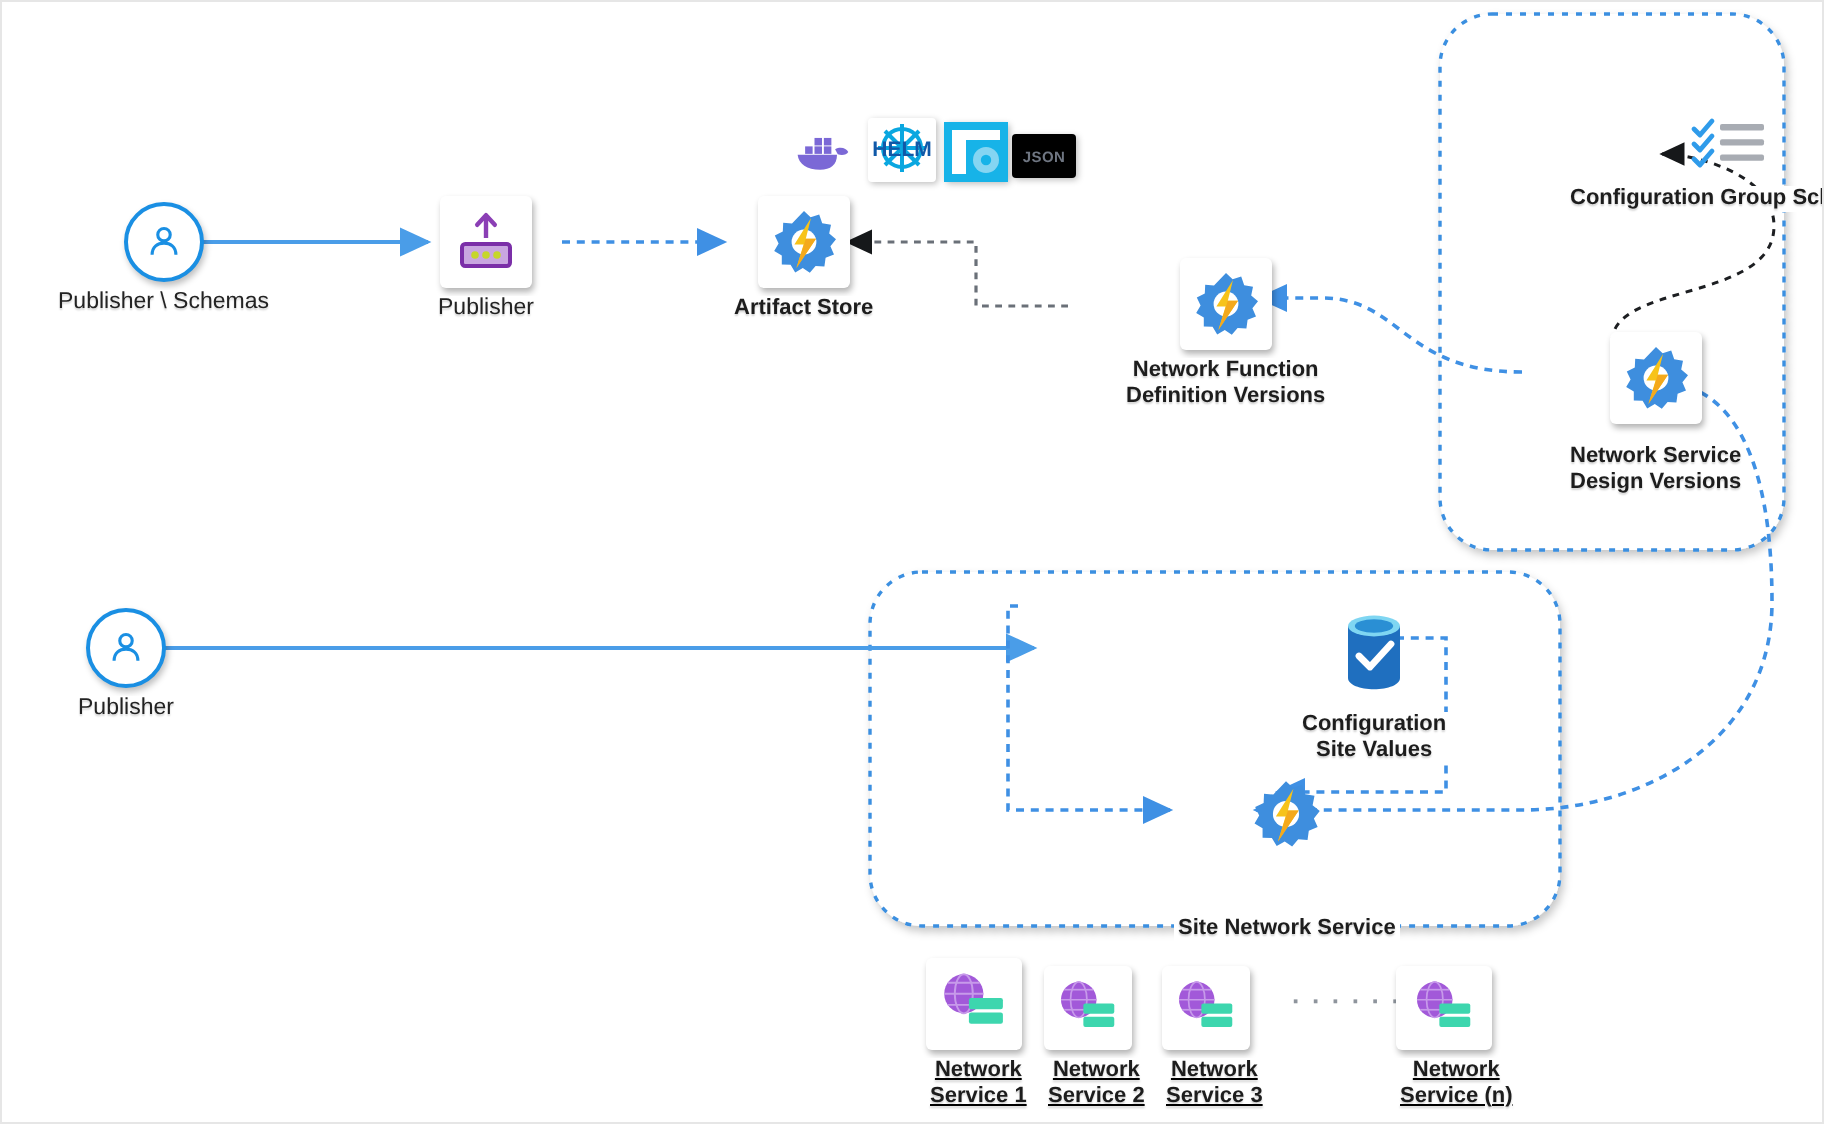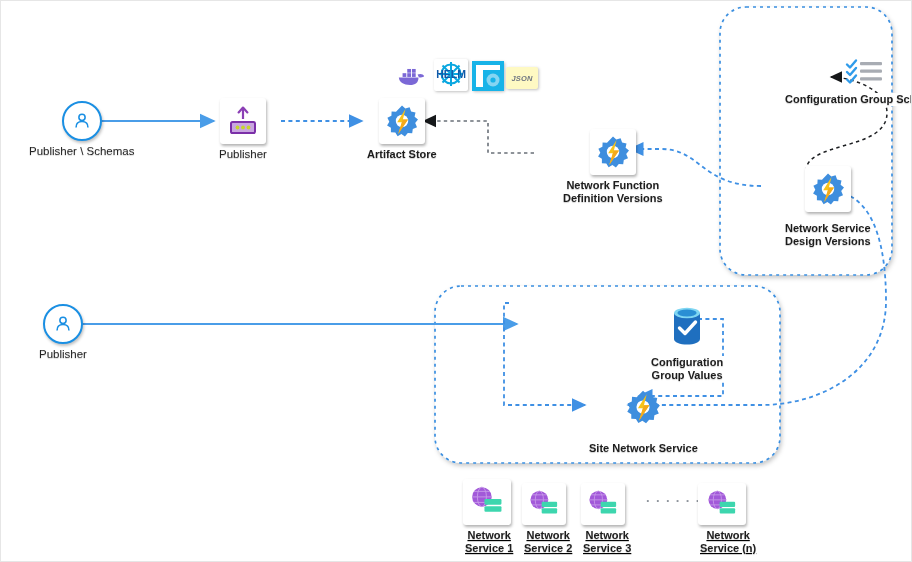--- a/index.html
+++ b/index.html
@@ -153,21 +153,21 @@
       <svg width="32" height="30" viewBox="0 0 32 30" aria-hidden="true">
         <rect x="0" y="0" width="32" height="30" fill="#17b3e8"></rect>
         <path d="M4,4 L28,4 L28,9 L11,9 L11,26 L4,26 Z" fill="#ffffff"></path>
         <circle cx="21" cy="19" r="6.5" fill="#8fd8f2" opacity="0.92"></circle>
         <circle cx="21" cy="19" r="2.6" fill="#17b3e8"></circle>
       </svg>
     </div>
   </div>
 
   <div class="node" style="left:505px;top:66px;">
-    <div class="smalltile" style="width:32px;height:22px;background:#fef9c3;font-style:italic;">
+    <div class="smalltile" style="width:32px;height:22px;background:#000000;">
       <span style="font-size:7.5px;font-weight:bold;color:#6f7682;letter-spacing:.2px;">JSON</span>
     </div>
   </div>
 
   <div class="node" style="left:560px;top:128px;">
     <div class="tile">
       <svg width="36" height="36" viewBox="0 0 36 36" aria-hidden="true">
         <path d="M18,2.5 L21.3,5.6 L25.6,4.3 L27.1,8.6 L31.5,9.4 L30.6,13.8 L34,16.6 L31.2,20.1
                  L33,24.2 L28.8,25.9 L28.2,30.3 L23.8,30 L20.9,33.4 L17.4,31 L13.6,33.2 L11.3,29.4
                  L6.9,29.2 L6.9,24.8 L3.1,22.5 L5.3,18.7 L3.4,14.7 L7.4,12.8 L7.6,8.4 L12,8.8 Z" fill="#3e8ede"></path>
@@ -231,35 +231,35 @@
   <div class="node" style="left:648px;top:303px;">
     <div class="tile plain">
       <svg width="42" height="44" viewBox="0 0 42 44" aria-hidden="true">
         <path d="M8,8 L8,34 C8,37.4 14,39.6 21,39.6 C28,39.6 34,37.4 34,34 L34,8 Z" fill="#1f6fbf"></path>
         <ellipse cx="21" cy="8" rx="13" ry="5.2" fill="#7fd6f2"></ellipse>
         <ellipse cx="21" cy="8" rx="9.6" ry="3.4" fill="#2a8fd4"></ellipse>
         <path d="M13.5,23 L19,28.5 L29.5,17" stroke="#ffffff" stroke-width="3.4" fill="none" stroke-linecap="round" stroke-linejoin="round"></path>
       </svg>
     </div>
     <div class="lbl" style="margin-top:6px;">Configuration
-Group Values</div>
+Site Values</div>
   </div>
 
   <div class="node" style="left:586px;top:383px;">
     <div class="tile plain">
       <svg width="38" height="38" viewBox="0 0 36 36" aria-hidden="true">
         <path d="M18,2.5 L21.3,5.6 L25.6,4.3 L27.1,8.6 L31.5,9.4 L30.6,13.8 L34,16.6 L31.2,20.1
                  L33,24.2 L28.8,25.9 L28.2,30.3 L23.8,30 L20.9,33.4 L17.4,31 L13.6,33.2 L11.3,29.4
                  L6.9,29.2 L6.9,24.8 L3.1,22.5 L5.3,18.7 L3.4,14.7 L7.4,12.8 L7.6,8.4 L12,8.8 Z" fill="#3e8ede"></path>
         <circle cx="18" cy="18" r="6.2" fill="#ffffff"></circle>
         <path d="M21.5,6 L13.2,19.2 L17.8,19.2 L14.2,31 L24,16.4 L18.9,16.4 Z" fill="#f7c31a"></path>
         <path d="M14.2,31 L24,16.4 L18.9,16.4 Z" fill="#f4a91c"></path>
       </svg>
     </div>
-    <div class="lbl" style="white-space:nowrap;margin-top:12px;">Site Network Service</div>
+    <div class="lbl" style="white-space:nowrap;margin-top:28px;">Site Network Service</div>
   </div>
 
   <div class="nscard" style="left:462px;top:478px;">
     <div class="tile">
       <svg width="38" height="34" viewBox="0 0 44 40" aria-hidden="true">
         <circle cx="16" cy="14" r="11.5" fill="#a259d9"></circle>
         <g stroke="#c79aea" stroke-width="1.1" fill="none">
           <ellipse cx="16" cy="14" rx="5.3" ry="11.5"></ellipse>
           <path d="M4.5,14 L27.5,14"></path>
             <path d="M6.6,7.5 L25.4,7.5"></path>

